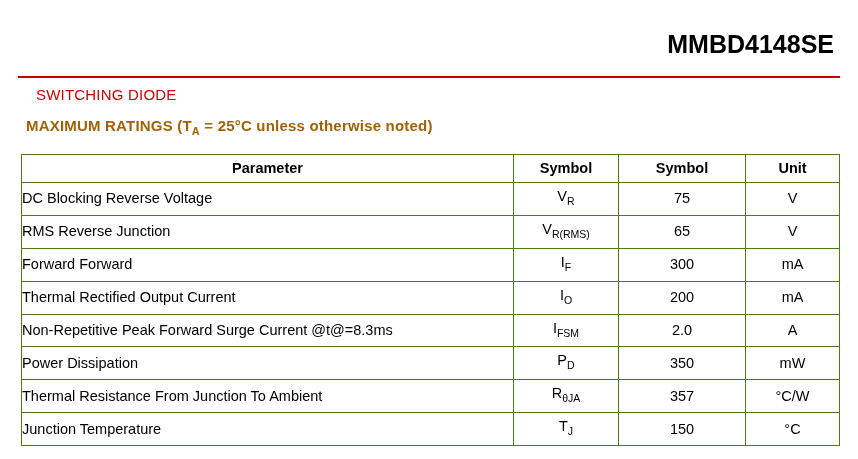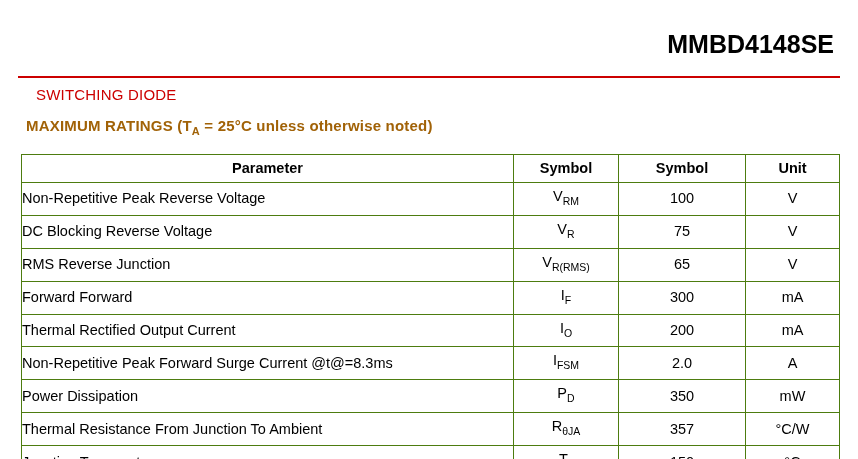--- a/index.html
+++ b/index.html
@@ -128,26 +128,20 @@
     <thead>
       <tr>
         <th>Parameter</th>
         <th>Symbol</th>
         <th>Symbol</th>
         <th>Unit</th>
       </tr>
     </thead>
     <tbody>
         <tr>
-          <td class="param"> Non-Repetitive Peak Reverse Voltage</td>
-          <td class="symbol"><span>V</span><span class="sub">RM</span></td>
-          <td class="value">100</td>
-          <td class="unit">V</td>
-        </tr>
-        <tr>
           <td class="param">DC Blocking Reverse  Voltage</td>
           <td class="symbol"><span>V</span><span class="sub">R</span></td>
           <td class="value">75</td>
           <td class="unit">V</td>
         </tr>
         <tr>
           <td class="param">RMS Reverse  Junction</td>
           <td class="symbol"><span>V</span><span class="sub">R(RMS)</span></td>
           <td class="value">65</td>
           <td class="unit">V</td>

